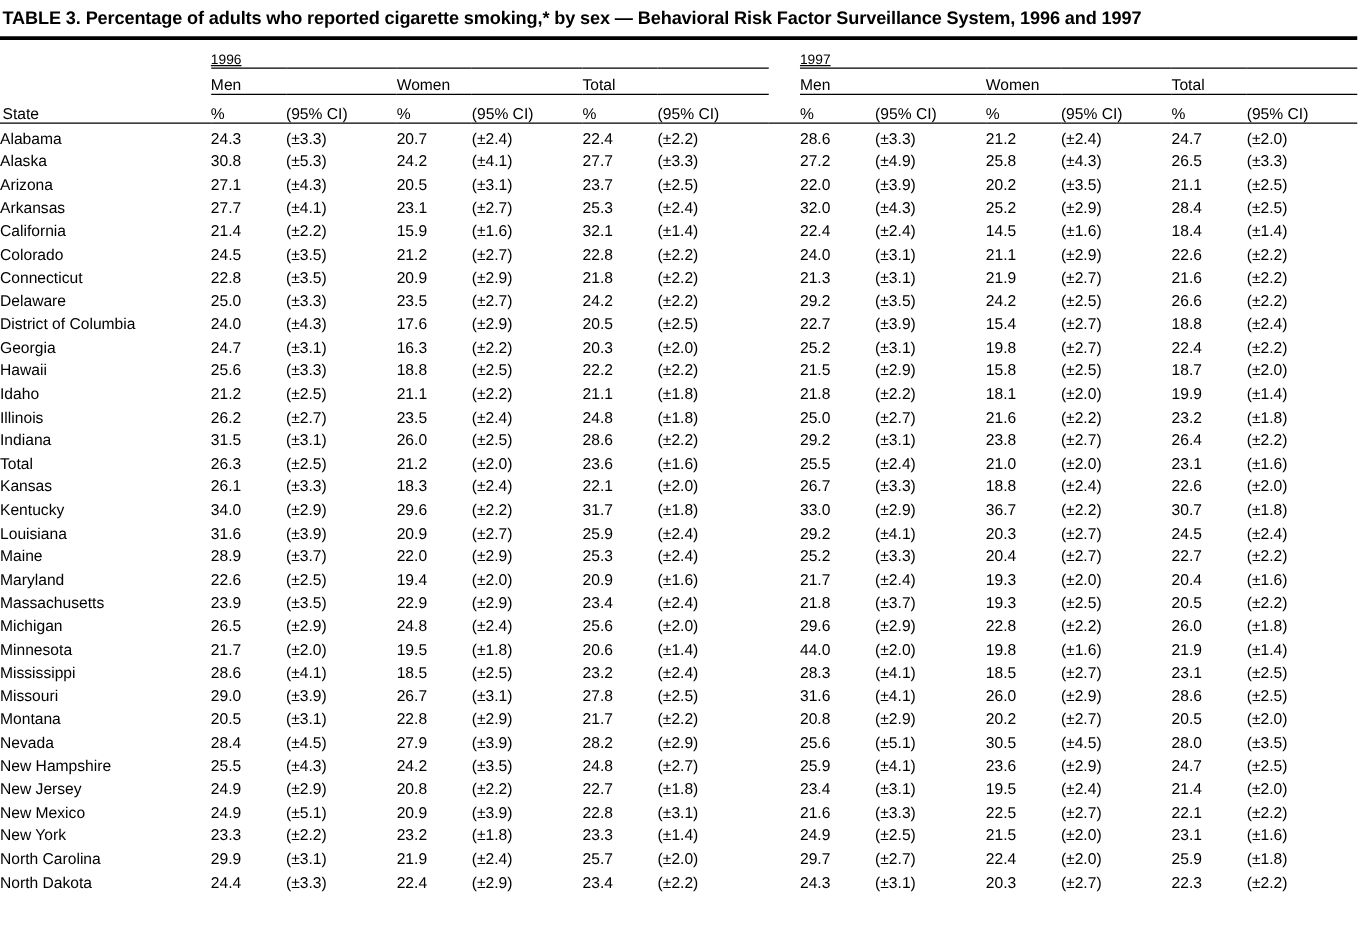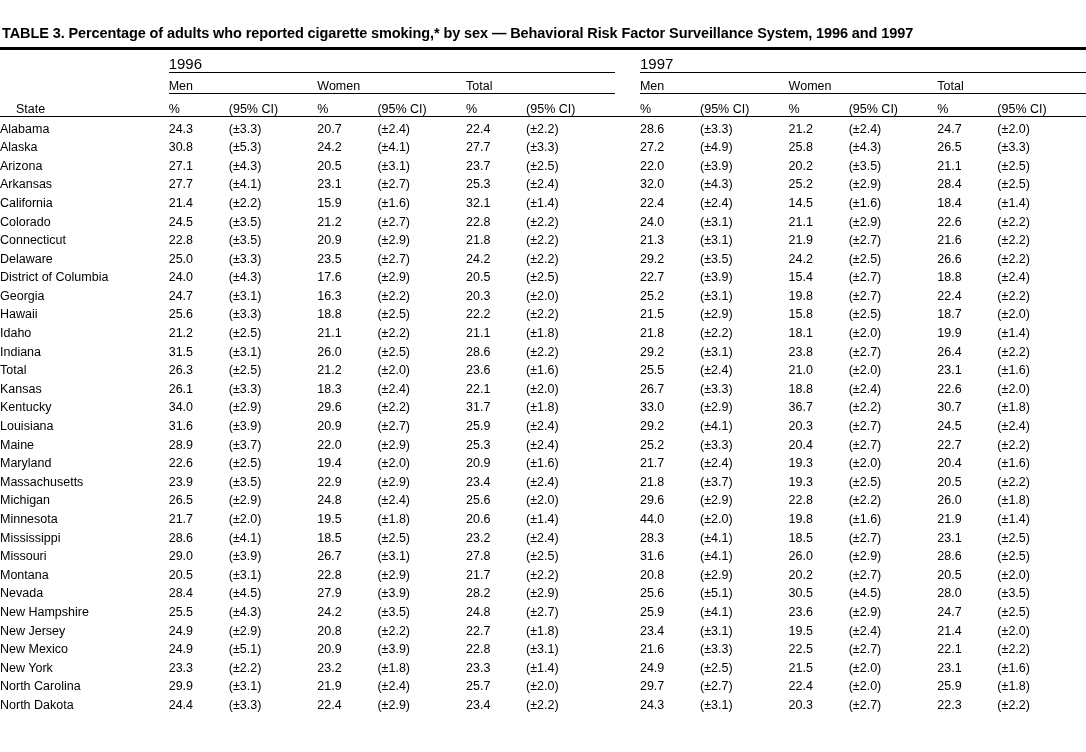--- a/index.html
+++ b/index.html
@@ -18,21 +18,21 @@
     position: relative;
     width: 1086px;
     height: 752px;
     padding: 0;
     box-sizing: border-box;
   }
   .title {
     font-size: 14.5px;
     font-weight: bold;
     line-height: 1.28;
-    padding: 24px 6px 4px 2px;
+    padding: 6px 6px 4px 2px;
     letter-spacing: -0.1px;
   }
   .rule-top {
     border-top: 3px solid #000;
     margin: 0 0 0 0;
   }
   table.main {
     border-collapse: collapse;
     width: 1086px;
     table-layout: fixed;
@@ -47,39 +47,40 @@
   }
   
   col.c-state { width: 160px; }
   col.c-pct   { width: 57px; }
   col.c-ci    { width: 84px; }
   col.c-gap   { width: 24px; }
 
   .yearhdr {
     text-align: center;
     font-weight: bold;
-    font-size: 15px;
+    font-size: 11px;
     padding-bottom: 2px;
     height: 22px;
+    text-decoration: underline;
   }
   .sexhdr {
     text-align: center;
     font-weight: bold;
     font-size: 12.5px;
     height: 20px;
     padding-bottom: 1px;
     margin-left: 44px;
   }
   .colhdr {
     font-weight: bold;
     font-size: 12.5px;
     height: 22px;
     padding-bottom: 3px;
   }
-  .colhdr.state { text-align: left; padding-left: 16px; }
+  .colhdr.state { text-align: left; padding-left: 2px; }
   .hdr-underline-year {
     border-bottom: 1px solid #000;
   }
   .hdr-underline-sex {
     border-bottom: 1px solid #000;
   }
   .rule-under-header {
     border-top: 1.5px solid #000;
   }
   tbody tr td {
@@ -349,20 +350,36 @@
           <td class="ci">(±1.8)</td>
           <td class="spacer-col"></td>
           <td class="num">21.8</td>
           <td class="ci">(±2.2)</td>
           <td class="num">18.1</td>
           <td class="ci">(±2.0)</td>
           <td class="num">19.9</td>
           <td class="ci">(±1.4)</td>
         </tr>
         <tr>
+          <td class="state">Illinois</td>
+          <td class="num">26.2</td>
+          <td class="ci">(±2.7)</td>
+          <td class="num">23.5</td>
+          <td class="ci">(±2.4)</td>
+          <td class="num">24.8</td>
+          <td class="ci">(±1.8)</td>
+          <td class="spacer-col"></td>
+          <td class="num">25.0</td>
+          <td class="ci">(±2.7)</td>
+          <td class="num">21.6</td>
+          <td class="ci">(±2.2)</td>
+          <td class="num">23.2</td>
+          <td class="ci">(±1.8)</td>
+        </tr>
+        <tr>
           <td class="state">Indiana</td>
           <td class="num">31.5</td>
           <td class="ci">(±3.1)</td>
           <td class="num">26.0</td>
           <td class="ci">(±2.5)</td>
           <td class="num">28.6</td>
           <td class="ci">(±2.2)</td>
           <td class="spacer-col"></td>
           <td class="num">29.2</td>
           <td class="ci">(±3.1)</td>

